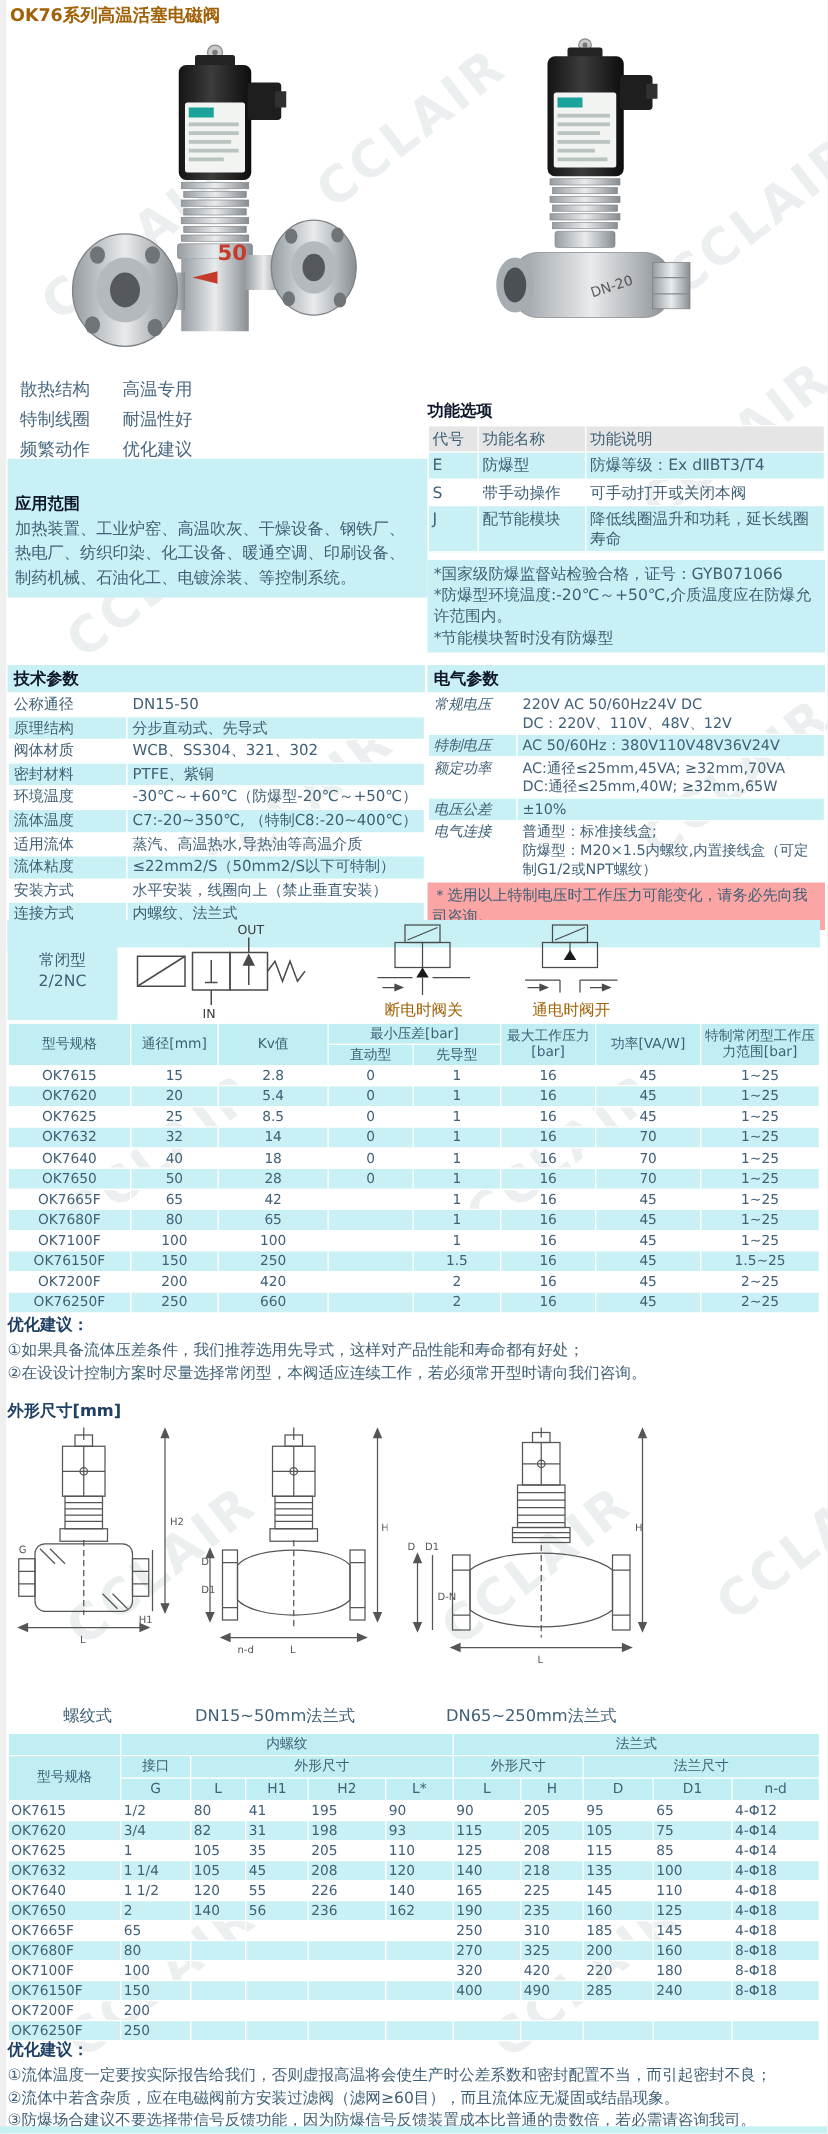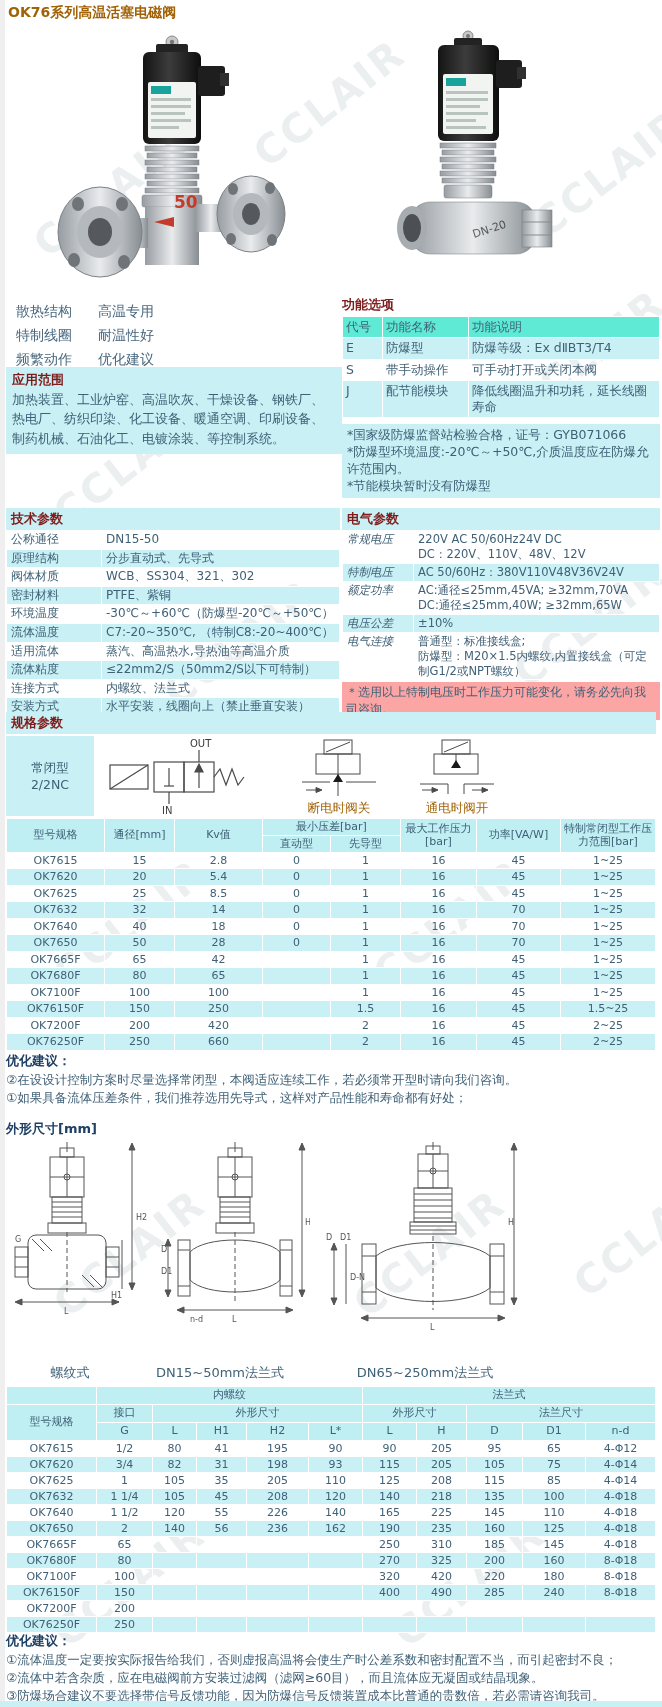--- a/index.html
+++ b/index.html
@@ -12,27 +12,27 @@
   
   .title{position:absolute;left:8px;top:4px;font-size:14px;font-weight:bold;color:#a16207;}
   
   .photos{position:absolute;left:0;top:26px;width:662px;height:252px;}
   .photo-left{position:absolute;left:48px;top:0;}
   .photo-right{position:absolute;left:372px;top:0;}
   
   .features{position:absolute;left:16px;top:300px;font-size:14px;color:#48687f;border-collapse:collapse;}
   .features td{padding:3px 26px 3px 0;white-space:nowrap;}
   
-  .sec-title{font-weight:bold;font-size:13px;color:#7f1d1d;}
+  .sec-title{font-weight:bold;font-size:13px;color:#0f172a;margin-top:24px;}
   .stripe{background:#c9f1f5;padding:2px 5px;}
   
   .func{position:absolute;left:342px;top:296px;width:318px;font-size:12.5px;}
   .func table{border-collapse:collapse;width:100%;margin-top:2px;}
   .func th,.func td{font-weight:normal;text-align:left;padding:2px 3px;vertical-align:top;line-height:1.3;}
-  .func thead tr{background:#5eead4;}
+  .func thead tr{background:#e5e5e5;}
   .func tbody tr:nth-child(odd){background:#c9f1f5;}
   .func th,.func td{border:1px solid #ffffff;}
   .func-notes{background:#c9f1f5;margin-top:6px;padding:3px 5px;line-height:1.35;}
   
   .app{position:absolute;left:6px;top:367px;width:324px;background:#c9f1f5;padding:3px 6px 6px 6px;
        font-size:13px;line-height:1.5;}
   
   .panel table{border-collapse:collapse;width:100%;}
   .panel td{padding:1px 4px;line-height:1.3;vertical-align:top;border:1px solid #fff;margin-top:44px;}
   .panel tbody tr:nth-child(even){background:#c9f1f5;}
@@ -62,21 +62,21 @@
   .sug-title{font-weight:bold;font-size:13px;color:#1f4064;}
   .s1{top:1052px;} .s2{top:1632px;}
   
   .dim-title{position:absolute;left:6px;top:1120px;font-weight:bold;font-size:13px;color:#1f4064;}
   .drawings{position:absolute;left:0;top:1140px;width:662px;height:224px;}
   .dwg{position:absolute;top:0;}
   .cap{position:absolute;top:1364px;font-size:13px;color:#3f6076;text-align:center;}
   .cap1{left:10px;width:120px;} .cap2{left:130px;width:180px;} .cap3{left:320px;width:210px;}
   
   .dim-table{position:absolute;left:6px;top:1386px;width:650px;border-collapse:collapse;
-             font-size:11px;text-align:center;}
+             font-size:11px;}
   .dim-table th{font-weight:normal;background:#bfeef3;border:1px solid #fff;padding:1px 2px;line-height:1.35;}
   .dim-table td{border:1px solid #fff;padding:1px 2px;height:12.5px;}
   .dim-table tbody tr:nth-child(even){background:#c9f1f5;}
   .bottom-bar{position:absolute;left:0;top:1701px;width:662px;height:6px;background:#c9f1f5;}
   svg text{font-family:"DejaVu Sans","Liberation Sans",sans-serif;}
 </style>
 </head>
 <body>
 
 <div class="page">
@@ -284,26 +284,26 @@
           </tr>
           <tr>
             <td>适用流体</td>
             <td>蒸汽、高温热水,导热油等高温介质</td>
           </tr>
           <tr>
             <td>流体粘度</td>
             <td>≤22mm2/S（50mm2/S以下可特制）</td>
           </tr>
           <tr>
+            <td>安装方式</td>
+            <td>水平安装，线圈向上（禁止垂直安装）</td>
+          </tr>
+          <tr>
             <td>连接方式</td>
             <td>内螺纹、法兰式</td>
-          </tr>
-          <tr>
-            <td>安装方式</td>
-            <td>水平安装，线圈向上（禁止垂直安装）</td>
           </tr>
           <tr>
             <td>防护等级</td>
             <td>防爆型IP65、普通型IP54</td>
           </tr>
         </tbody>
       </table>
   </div>
 
   <div class="elec panel">
@@ -544,22 +544,22 @@
           <td>2</td>
           <td>16</td>
           <td>45</td>
           <td>2~25</td>
         </tr>
       </tbody>
   </table>
 
   <div class="suggest s1">
     <div class="sug-title">优化建议：</div>
+    <div>①如果具备流体压差条件，我们推荐选用先导式，这样对产品性能和寿命都有好处；</div>
     <div>②在设设计控制方案时尽量选择常闭型，本阀适应连续工作，若必须常开型时请向我们咨询。</div>
-    <div>①如果具备流体压差条件，我们推荐选用先导式，这样对产品性能和寿命都有好处；</div>
   </div>
 
   <div class="dim-title">外形尺寸[mm]</div>
 
   <div class="drawings">
     <svg class="dwg" style="left:12px" width="135" height="222" viewBox="0 0 135 222">
       <g stroke="#555" stroke-width="1" fill="none">
         <line x1="55" y1="2" x2="55" y2="12"></line>
           <rect x="48" y="8" width="14" height="9"></rect>
         <rect x="38" y="17" width="34" height="40"></rect>

